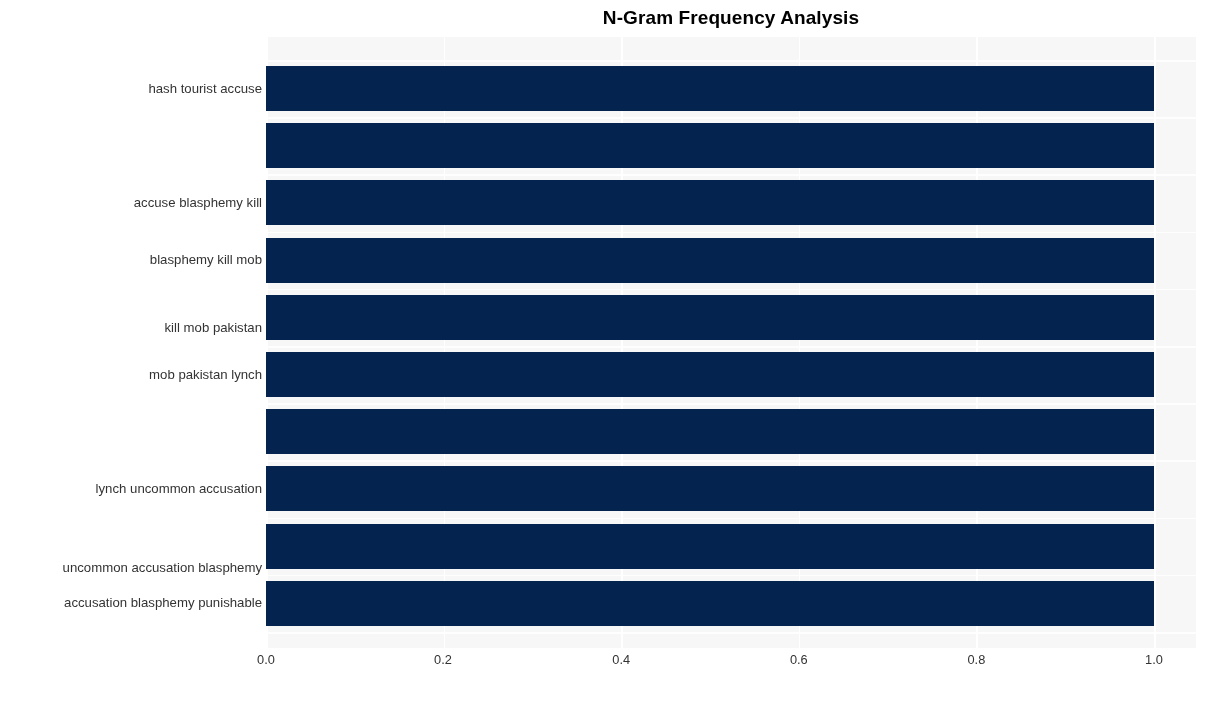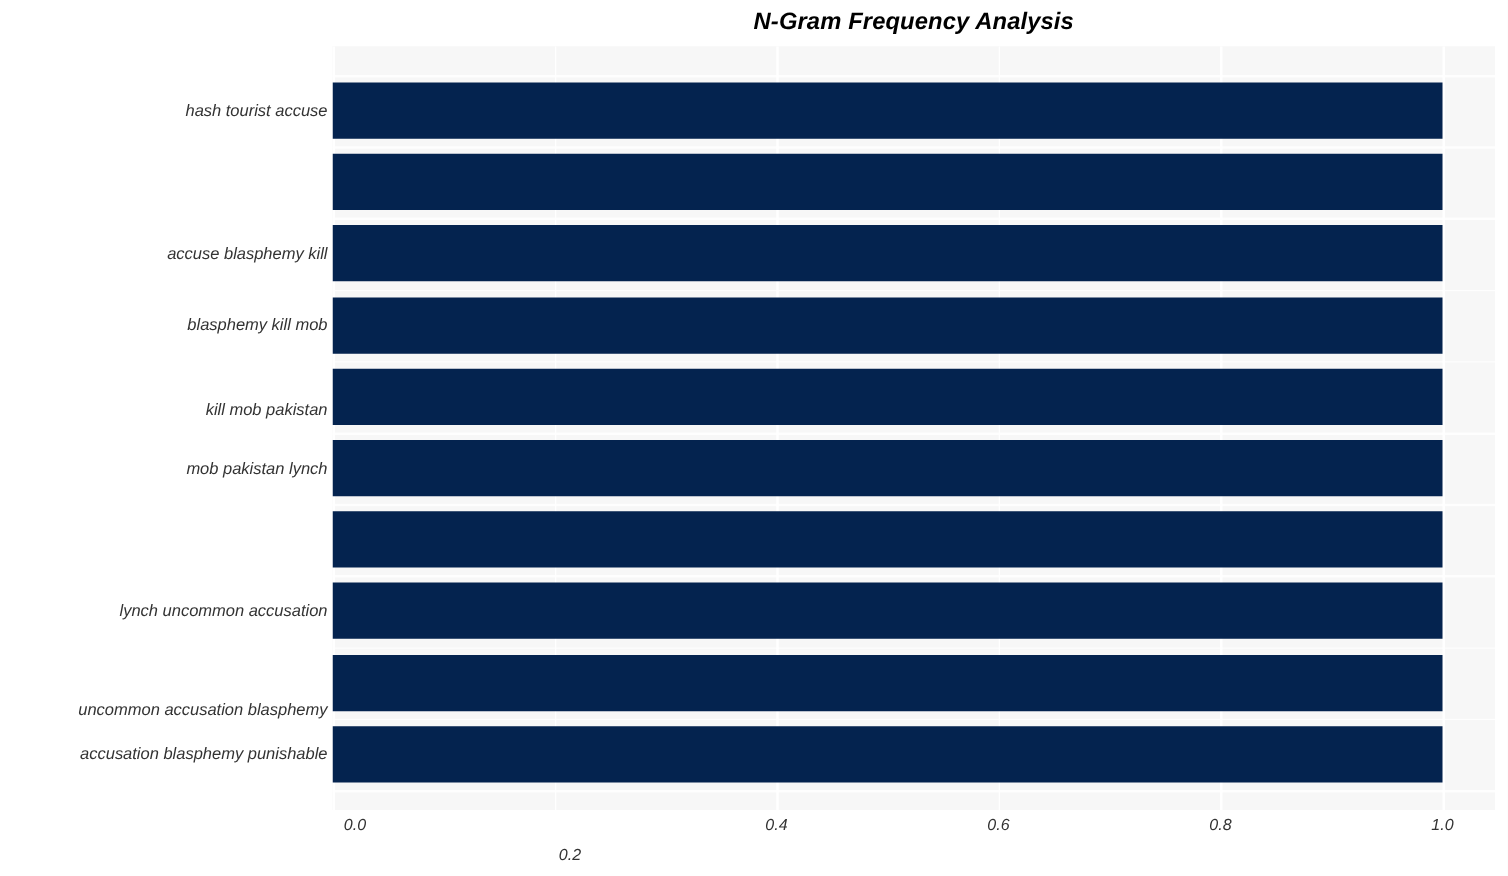--- a/index.html
+++ b/index.html
@@ -14,21 +14,20 @@
     position: relative;
     overflow: hidden;
   }
 
   #chart-root {
     position: absolute;
     left: 0; top: 0;
     width: 1206px;
     height: 695px;
     background: #ffffff;
-    font-style: italic;
   }
 
   
   .chart-title {
     position: absolute;
     left: 266px;
     top: 6px;
     width: 930px;
     text-align: center;
     font-size: 19px;
@@ -160,22 +159,22 @@
       <div class="ylabel" style="top: 157.9px;">accuse blasphemy kill</div>
       <div class="ylabel" style="top: 215.1px;">blasphemy kill mob</div>
       <div class="ylabel" style="top: 283px;">kill mob pakistan</div>
       <div class="ylabel" style="top: 329.5px;">mob pakistan lynch</div>
       <div class="ylabel" style="top: 443.9px;">lynch uncommon accusation</div>
       <div class="ylabel" style="top: 523px;">uncommon accusation blasphemy</div>
       <div class="ylabel" style="top: 558.3px;">accusation blasphemy punishable</div>
     </div>
 
   <div id="xticks">
-      <div class="xtick" style="left: 284px; text-align: center;">0.0</div>
-      <div class="xtick" style="left: 456px; margin-top: 24px;">0.2</div>
+      <div class="xtick" style="left: 266px; text-align: center;">0.0</div>
+      <div class="xtick" style="left: 443px;">0.2</div>
       <div class="xtick" style="left: 621.2px;">0.4</div>
       <div class="xtick" style="left: 798.8px;">0.6</div>
       <div class="xtick" style="left: 976.4px;">0.8</div>
       <div class="xtick" style="left: 1154px;">1.0</div>
     </div>
 
 
 </div>
 
 </body></html>

